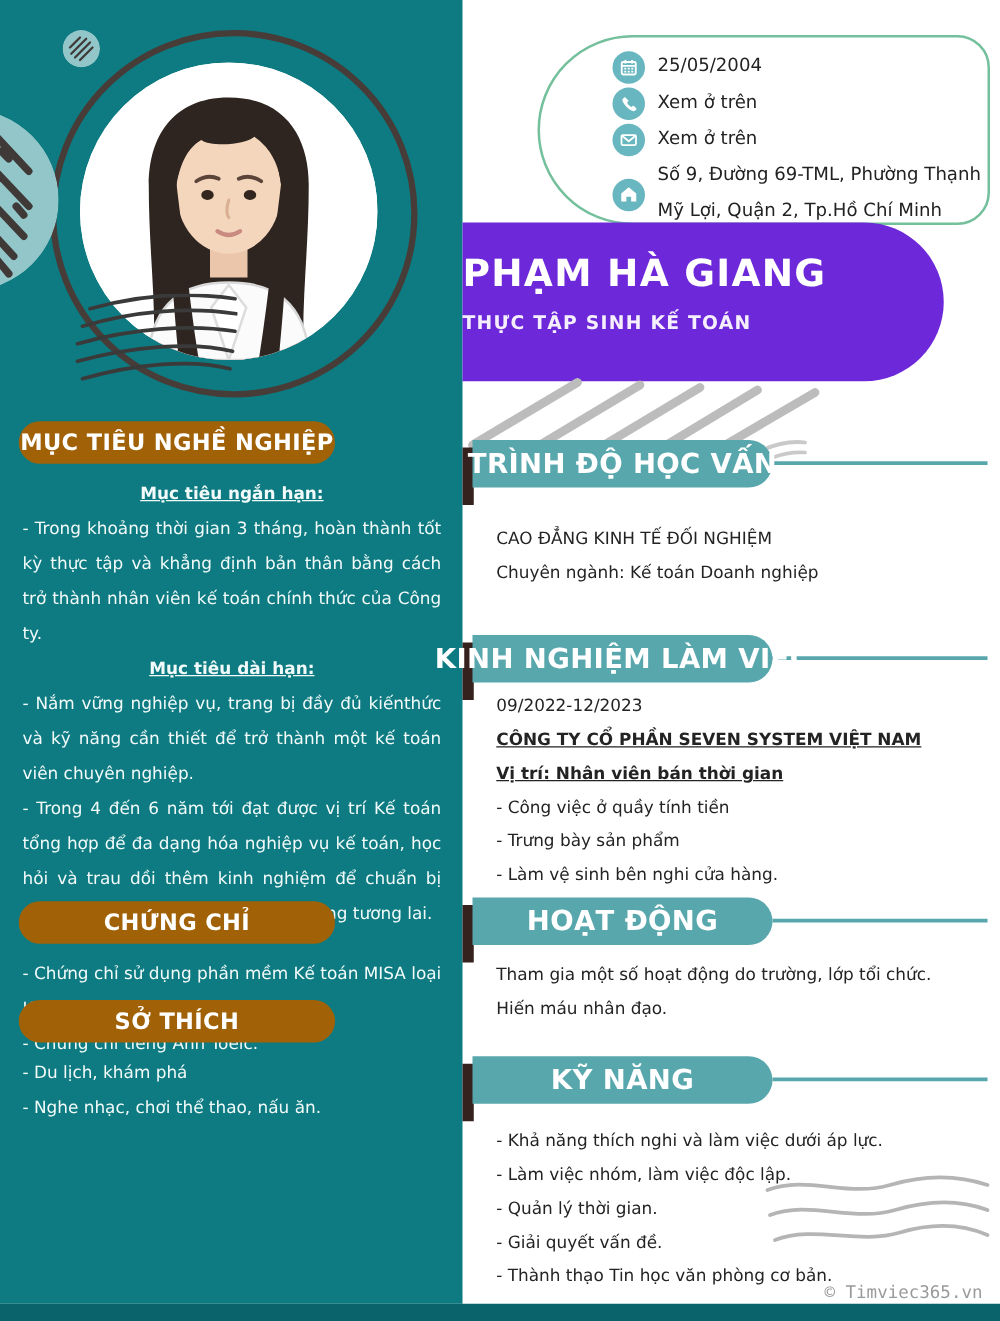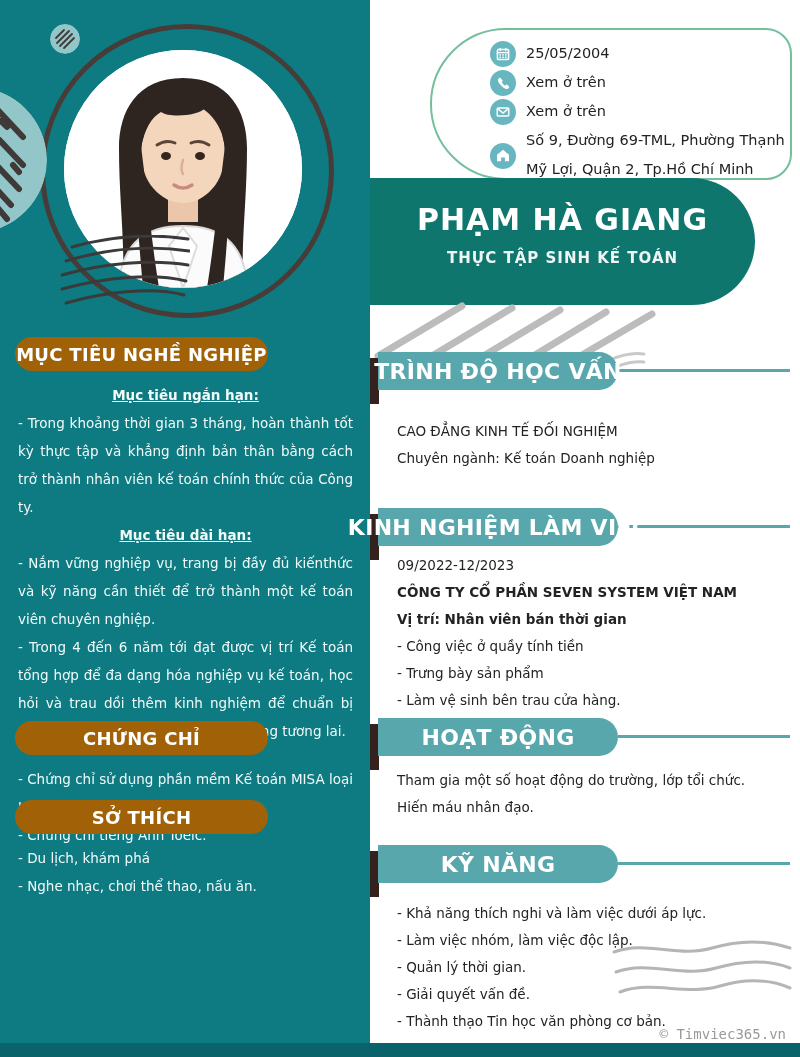--- a/index.html
+++ b/index.html
@@ -34,38 +34,38 @@
   .c-row{display:flex;align-items:flex-start;min-height:29px;}
   .c-cell{display:flex;align-items:center;gap:10px;}
   .c-cell.first{width:155px;}
   .c-icon{width:26px;height:26px;border-radius:50%;background:#68b7c0;flex:0 0 26px;
     display:flex;align-items:center;justify-content:center;margin-top:1px;}
   .c-text{font-size:14.5px;line-height:29px;color:#222;}
   .c-text.addr{width:262px;}
 
   
   .name-banner{
-    position:absolute;left:370px;top:178px;width:385px;height:127px;background:#0f766e;
-    border-radius:0 64px 64px 0;color:#fff;text-align:center;
+    position:absolute;left:370px;top:178px;width:385px;height:127px;background:#6d28d9;
+    border-radius:0 64px 64px 0;color:#fff;
   }
   .name-banner h1{margin:24px 0 0 0;font-size:30px;letter-spacing:1px;font-weight:bold;}
   .name-banner h2{margin:12px 0 0 0;font-size:15px;letter-spacing:1px;font-weight:bold;color:rgba(255,255,255,.93);}
 
   
   .ribbon{
     position:absolute;left:378px;width:240px;height:38px;background:#58a7ad;z-index:2;
     border-radius:0 19px 19px 0;color:#fff;font-weight:bold;font-size:22px;letter-spacing:.3px;
     display:flex;align-items:center;justify-content:center;white-space:nowrap;
   }
   .ribbon-line{position:absolute;left:618px;width:172px;height:3px;background:#58a7ad;z-index:1;}
   .ribbon-fold{position:absolute;left:370px;width:9px;height:46px;background:#35211e;z-index:0;}
 
   .main-block{position:absolute;left:397px;width:395px;font-size:13.5px;line-height:27px;color:#232323;}
   .main-block p{margin:0;}
-  .main-block .b{font-weight:bold;}
+  .main-block .b{font-weight:bold;text-decoration:underline;}
 
   .copyright{
     position:absolute;right:14px;top:1026px;color:#9a9a9a;font-size:14px;
     font-family:"DejaVu Sans Mono","Liberation Mono",monospace;
   }
   .footer-bar{position:absolute;left:0;top:1043px;width:800px;height:14px;background:#0a636b;}
   .deco{position:absolute;}
 </style>
 </head>
 <body>
@@ -258,21 +258,21 @@
   <div class="ribbon-fold" style="top:514px"></div>
   <div class="ribbon-line" style="top:525px"></div>
   <div class="ribbon" style="top:508px">KINH NGHIỆM LÀM VIỆC</div>
   <div class="main-block" style="top:552px">
     <p>09/2022-12/2023</p>
     <p class="b">CÔNG TY CỔ PHẦN SEVEN SYSTEM VIỆT NAM</p>
     <p class="b">Vị trí: Nhân viên bán thời gian</p>
     <div>
         <p>- Công việc ở quầy tính tiền</p>
         <p>- Trưng bày sản phẩm</p>
-        <p>- Làm vệ sinh bên trau cửa hàng.</p>
+        <p>- Làm vệ sinh bên nghi cửa hàng.</p>
       </div>
   </div>
 
   <div class="ribbon-fold" style="top:724px"></div>
   <div class="ribbon-line" style="top:735px"></div>
   <div class="ribbon" style="top:718px">HOẠT ĐỘNG</div>
   <div class="main-block" style="top:767px">
       <p>Tham gia một số hoạt động do trường, lớp tổi chức.</p>
       <p>Hiến máu nhân đạo.</p>
     </div>

